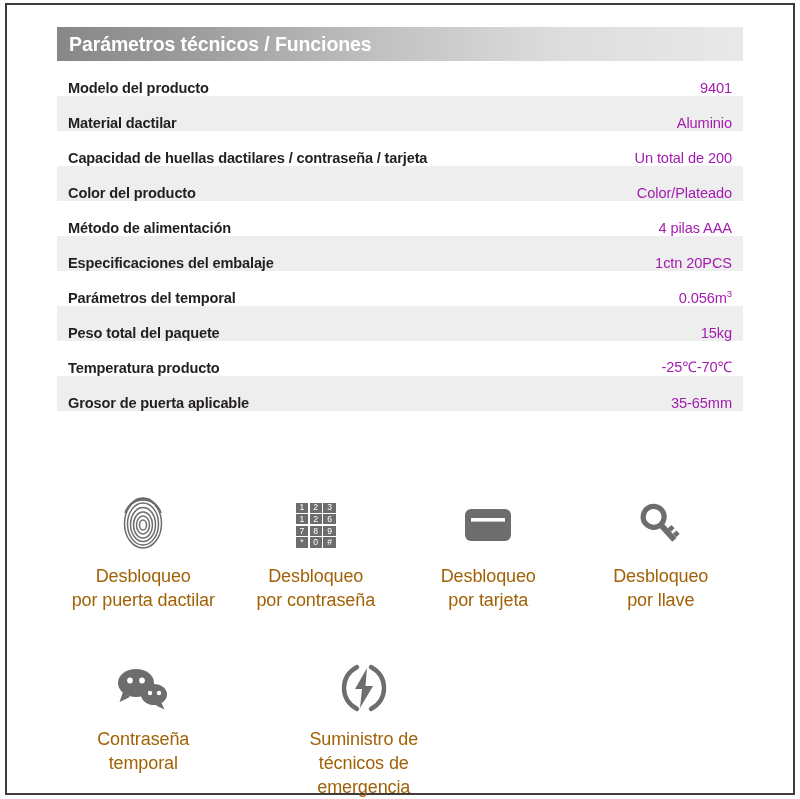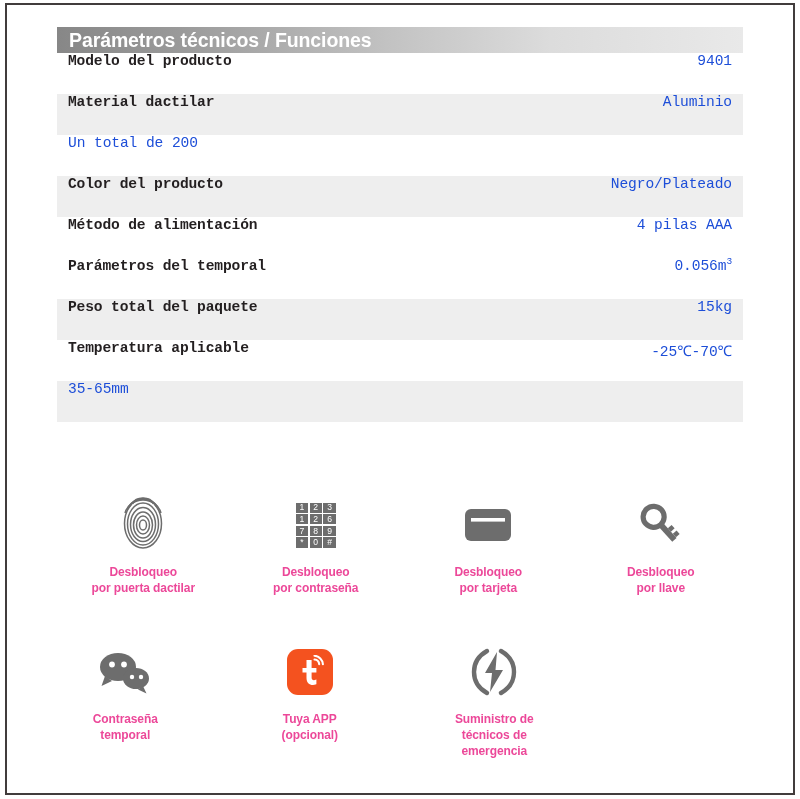--- a/index.html
+++ b/index.html
@@ -33,57 +33,56 @@
   }
 
   
   .spec-table {
     position: absolute;
     left: 57px;
     top: 27px;
     width: 686px;
   }
   .spec-header {
-    height: 26px;
+    height: 34px;
     background: linear-gradient(to right, #878787 0%, #9a9a9a 18%, #c2c2c2 48%, #dcdcdc 72%, #e9e9e9 100%);
     display: flex;
     align-items: center;
     padding-left: 12px;
     box-sizing: border-box;
   }
   .spec-header-title {
     color: #ffffff;
     font-size: 19.5px;
     font-weight: 600;
     letter-spacing: -0.1px;
   }
   .spec-row {
     display: flex;
-    align-items: flex-start;
+    align-items: flex-end;
     justify-content: space-between;
-    height: 41px;
+    height: 35px;
     padding: 0 11px 0 11px;
     box-sizing: border-box;
     background: #ffffff;
-    font-family: Liberation Mono, monospace;
   }
   .spec-row.alt {
     background: #eeeeee;
   }
   .spec-label {
     font-size: 14.6px;
     font-weight: 700;
     color: #231f20;
     letter-spacing: -0.15px;
     white-space: nowrap;
   }
   .spec-value {
     font-size: 14.6px;
     font-weight: 400;
-    color: #1d4ed8;
+    color: #a21caf;
     letter-spacing: -0.1px;
     white-space: nowrap;
   }
   .spec-value sup {
     font-size: 9.5px;
     vertical-align: super;
     line-height: 0;
   }
 
   
@@ -107,24 +106,24 @@
   }
   .feat-icon {
     height: 60px;
     display: flex;
     align-items: center;
     justify-content: center;
   }
   .feat-label {
     margin-top: 10px;
     text-align: center;
-    font-size: 12px;
+    font-size: 18px;
     line-height: 1.33;
-    color: #ec4899;
-    font-weight: 700;
+    color: #a16207;
+    font-weight: 400;
     letter-spacing: -0.1px;
   }
   .feat-label .sub {
     display: block;
   }
   .spacer-row2 { height: 45px; }
 
   
   .keypad {
     display: grid;
@@ -172,50 +171,56 @@
       <span class="spec-label">Modelo del producto</span>
       <span class="spec-value">9401</span>
     </div>
 
     <div class="spec-row alt">
       <span class="spec-label">Material dactilar</span>
       <span class="spec-value">Aluminio</span>
     </div>
 
     <div class="spec-row">
+      <span class="spec-label">Capacidad de huellas dactilares / contraseña / tarjeta</span>
       <span class="spec-value">Un total de 200</span>
     </div>
 
     <div class="spec-row alt">
       <span class="spec-label">Color del producto</span>
-      <span class="spec-value">Negro/Plateado</span>
+      <span class="spec-value">Color/Plateado</span>
     </div>
 
     <div class="spec-row">
       <span class="spec-label">Método de alimentación</span>
       <span class="spec-value">4 pilas AAA</span>
     </div>
 
+    <div class="spec-row alt">
+      <span class="spec-label">Especificaciones del embalaje</span>
+      <span class="spec-value">1ctn 20PCS</span>
+    </div>
 
     <div class="spec-row">
       <span class="spec-label">Parámetros del temporal</span>
       <span class="spec-value"><span>0.056m</span><sup>3</sup></span>
     </div>
 
     <div class="spec-row alt">
       <span class="spec-label">Peso total del paquete</span>
       <span class="spec-value">15kg</span>
     </div>
 
     <div class="spec-row">
-      <span class="spec-label">Temperatura aplicable</span>
+      <span class="spec-label">Temperatura producto</span>
       <span class="spec-value">-25℃-70℃</span>
     </div>
 
     <div class="spec-row alt">
+      <span class="spec-label">Grosor de puerta aplicable</span>
       <span class="spec-value">35-65mm</span>
     </div>
 
   </div>
 
   <div class="features">
 
     <div class="feat-row row1">
 
       <div class="feat-cell">
@@ -314,39 +319,20 @@
               <circle cx="44" cy="27" r="2.2"></circle>
             </g>
           </svg>
         </div>
         <div class="feat-label">
           <span class="sub">Contraseña</span>
           <span class="sub">temporal</span>
         </div>
       </div>
 
-      <div class="feat-cell">
-        <div class="feat-icon">
-          <div class="tuya-logo" style="background:#f4521f">
-            <svg width="34" height="34" viewBox="0 0 34 34">
-              <path d="M13.5 5 L13.5 13 L9.5 13 L9.5 17.5 L13.5 17.5 L13.5 23
-                       C13.5 27.6 16.2 30 20 30 C22 30 23.4 29.3 23.4 29.3
-                       L23.4 24.6 C23.4 24.6 22.2 25.3 21 25.3
-                       C19.5 25.3 18.6 24.4 18.6 22.6 L18.6 17.5 L23.4 17.5
-                       L23.4 13 L18.6 13 L18.6 5 Z" fill="#ffffff"></path>
-              <path d="M21.5 4.5 A5.2 5.2 0 0 1 26.2 9.2" fill="none" stroke="#ffffff" stroke-width="2.1" stroke-linecap="round"></path>
-              <path d="M21.5 0.8 A8.9 8.9 0 0 1 29.9 9.2" fill="none" stroke="#ffffff" stroke-width="2.1" stroke-linecap="round"></path>
-            </svg>
-          </div>
-        </div>
-        <div class="feat-label">
-          <span class="sub">Tuya APP</span>
-          <span class="sub">(opcional)</span>
-        </div>
-      </div>
 
       <div class="feat-cell">
         <div class="feat-icon">
           <svg width="52" height="52" viewBox="0 0 52 52">
             <path d="M19 5 C10 10 6 18 6 26 C6 34 10 42 19 47" fill="none" stroke="#6d6d6d" stroke-width="4.4" stroke-linecap="round"></path>
             <path d="M33 5 C42 10 46 18 46 26 C46 34 42 42 33 47" fill="none" stroke="#6d6d6d" stroke-width="4.4" stroke-linecap="round"></path>
             <path d="M29 6 L17 27 L24 27 L22 46 L35 24 L27.5 24 Z" fill="#6d6d6d"></path>
           </svg>
         </div>
         <div class="feat-label">

